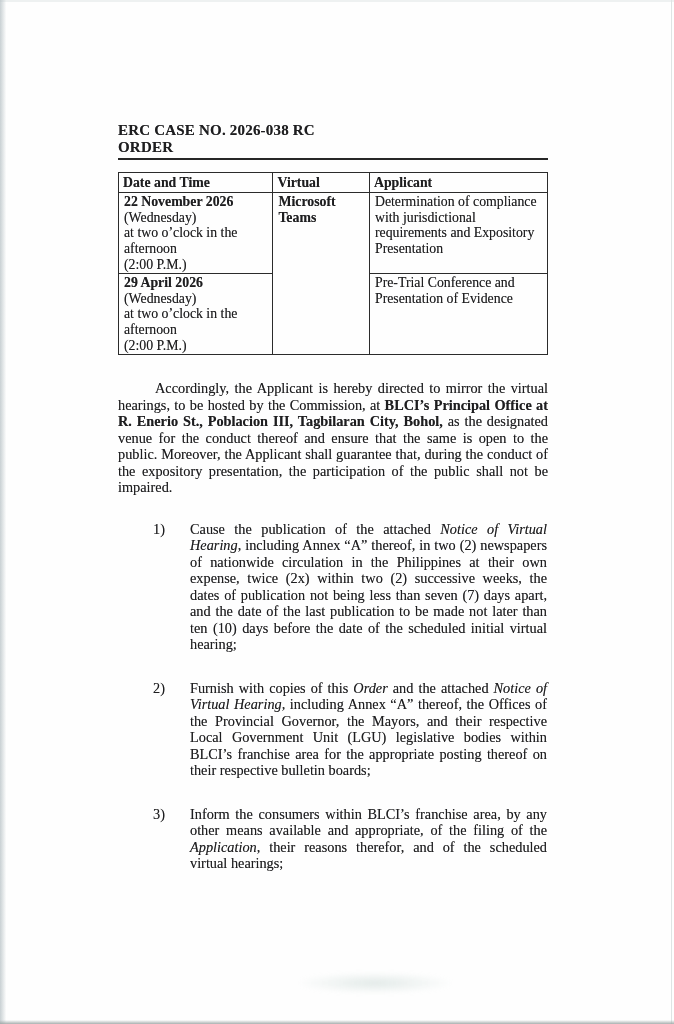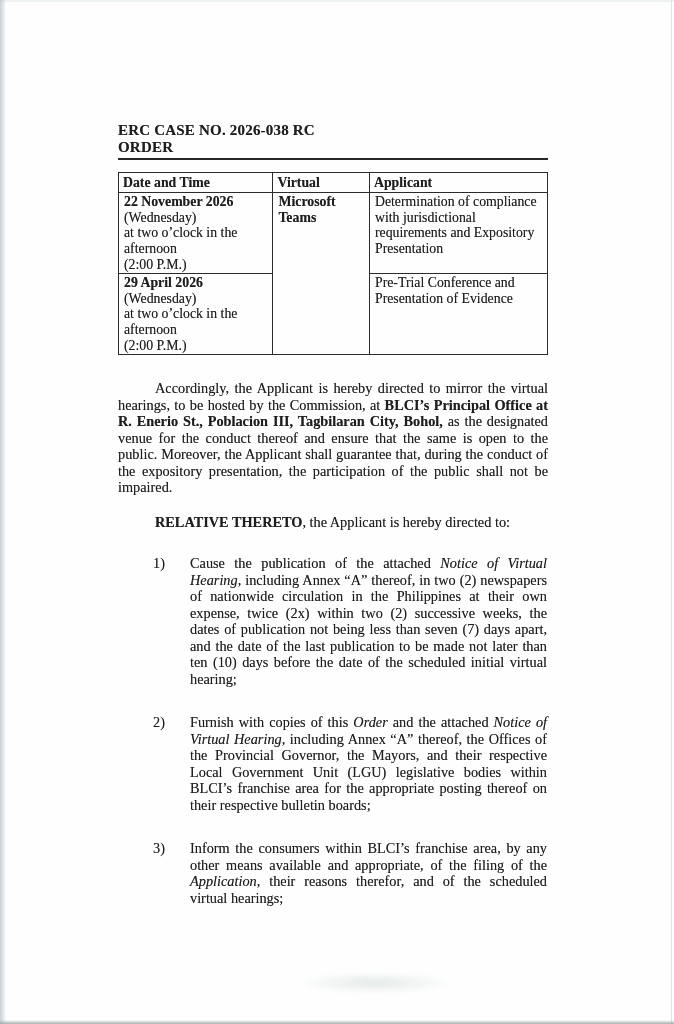--- a/index.html
+++ b/index.html
@@ -145,21 +145,20 @@
             <div>afternoon</div>
             <div>(2:00 P.M.)</div>
           </td>
           <td class="activity-mid">Pre-Trial Conference and Presentation of Evidence</td>
         </tr>
       </tbody>
     </table>
 
     <p class="para"><span>Accordingly, the Applicant is hereby directed to mirror the virtual hearings, to be hosted by the Commission, at </span><b>BLCI’s Principal Office at R. Enerio St., Poblacion III, Tagbilaran City, Bohol,</b><span> as the designated venue for the conduct thereof and ensure that the same is open to the public. Moreover, the Applicant shall guarantee that, during the conduct of the expository presentation, the participation of the public shall not be impaired.</span></p>
 
-    <p class="relative-line"><b>RELATIVE THERETO</b><span>, the Applicant is hereby directed to:</span></p>
 
     <ol class="directives">
       <li>
         <span class="item-num">1)</span>
         <span class="item-text"><span>Cause the publication of the attached </span><em>Notice of Virtual Hearing</em><span>, including Annex “A” thereof, in two (2) newspapers of nationwide circulation in the Philippines at their own expense, twice (2x) within two (2) successive weeks, the dates of publication not being less than seven (7) days apart, and the date of the last publication to be made not later than ten (10) days before the date of the scheduled initial virtual hearing;</span><em></em><span></span></span>
       </li>
       <li>
         <span class="item-num">2)</span>
         <span class="item-text"><span>Furnish with copies of this </span><em>Order</em><span> and the attached </span><em>Notice of Virtual Hearing,</em><span> including Annex “A” thereof, the Offices of the Provincial Governor, the Mayors, and their respective Local Government Unit (LGU) legislative bodies within BLCI’s franchise area for the appropriate posting thereof on their respective bulletin boards;</span></span>
       </li>

